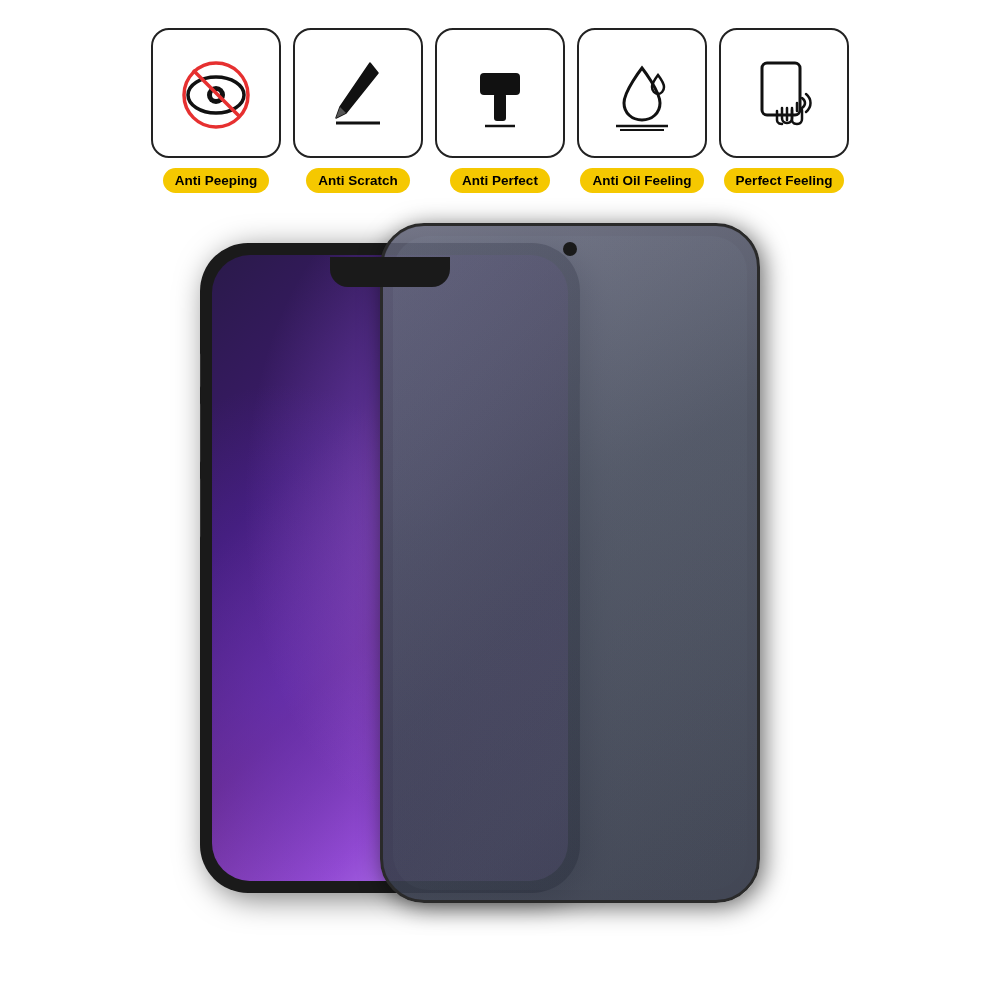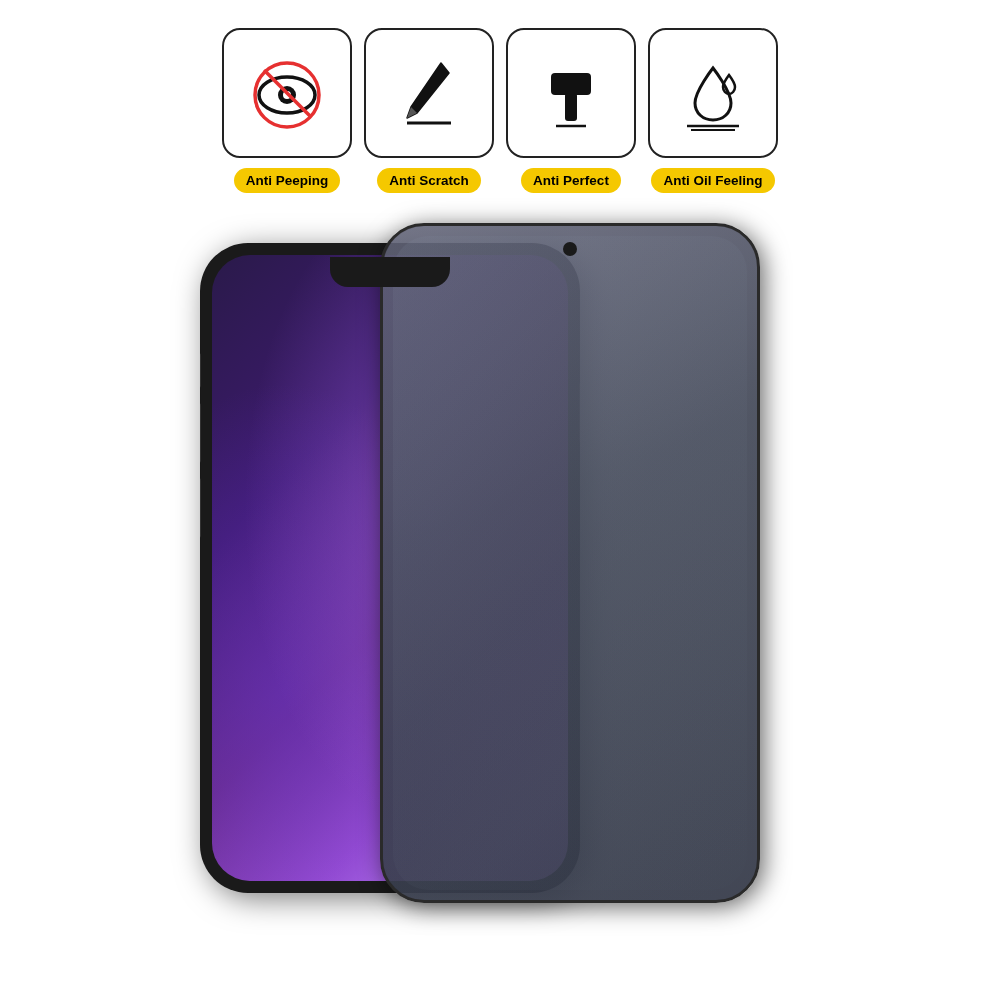--- a/index.html
+++ b/index.html
@@ -260,20 +260,39 @@
 
         <path d="M56 22 C56 22 50 30 50 34 C50 38 53 41 56 41 C59 41 62 38 62 34 C62 30 56 22 56 22Z" stroke="#111" stroke-width="2.5" fill="none"></path>
 
         <line x1="14" y1="73" x2="66" y2="73" stroke="#111" stroke-width="2.5"></line>
         <line x1="18" y1="77" x2="62" y2="77" stroke="#111" stroke-width="2"></line>
       </svg>
     </div>
     <span class="feature-label">Anti Oil Feeling</span>
   </div>
 
+  <div class="feature-item">
+    <div class="icon-box">
+      <svg viewBox="0 0 80 80" fill="none">
+
+        <rect x="18" y="10" width="38" height="52" rx="5" stroke="#111" stroke-width="3" fill="none"></rect>
+
+        <path d="M38 55 L38 65 C38 65 38 70 43 70 C48 70 48 65 48 65 L48 55" stroke="#111" stroke-width="2.5" fill="none" stroke-linecap="round"></path>
+        <path d="M43 55 L43 67" stroke="#111" stroke-width="2.5" fill="none" stroke-linecap="round"></path>
+        <path d="M48 57 L48 67 C48 67 48 71 53 71 C58 71 58 66 58 66 L58 57" stroke="#111" stroke-width="2.5" fill="none" stroke-linecap="round"></path>
+        <path d="M33 58 L33 67 C33 67 33 71 38 71" stroke="#111" stroke-width="2.5" fill="none" stroke-linecap="round"></path>
+
+        <path d="M53 50 L53 58" stroke="#111" stroke-width="2.5" fill="none" stroke-linecap="round"></path>
+
+        <path d="M58 45 C62 48 62 52 58 55" stroke="#111" stroke-width="2.5" fill="none" stroke-linecap="round"></path>
+        <path d="M62 41 C68 46 68 54 62 59" stroke="#111" stroke-width="2.5" fill="none" stroke-linecap="round"></path>
+      </svg>
+    </div>
+    <span class="feature-label">Perfect Feeling</span>
+  </div>
 
 </div>
 
 <div class="phone-section">
   <div class="phone-wrapper">
 
     <div class="phone-left">
       <div class="phone-left-screen"></div>
       <div class="phone-notch"></div>
       <div class="btn-right"></div>

